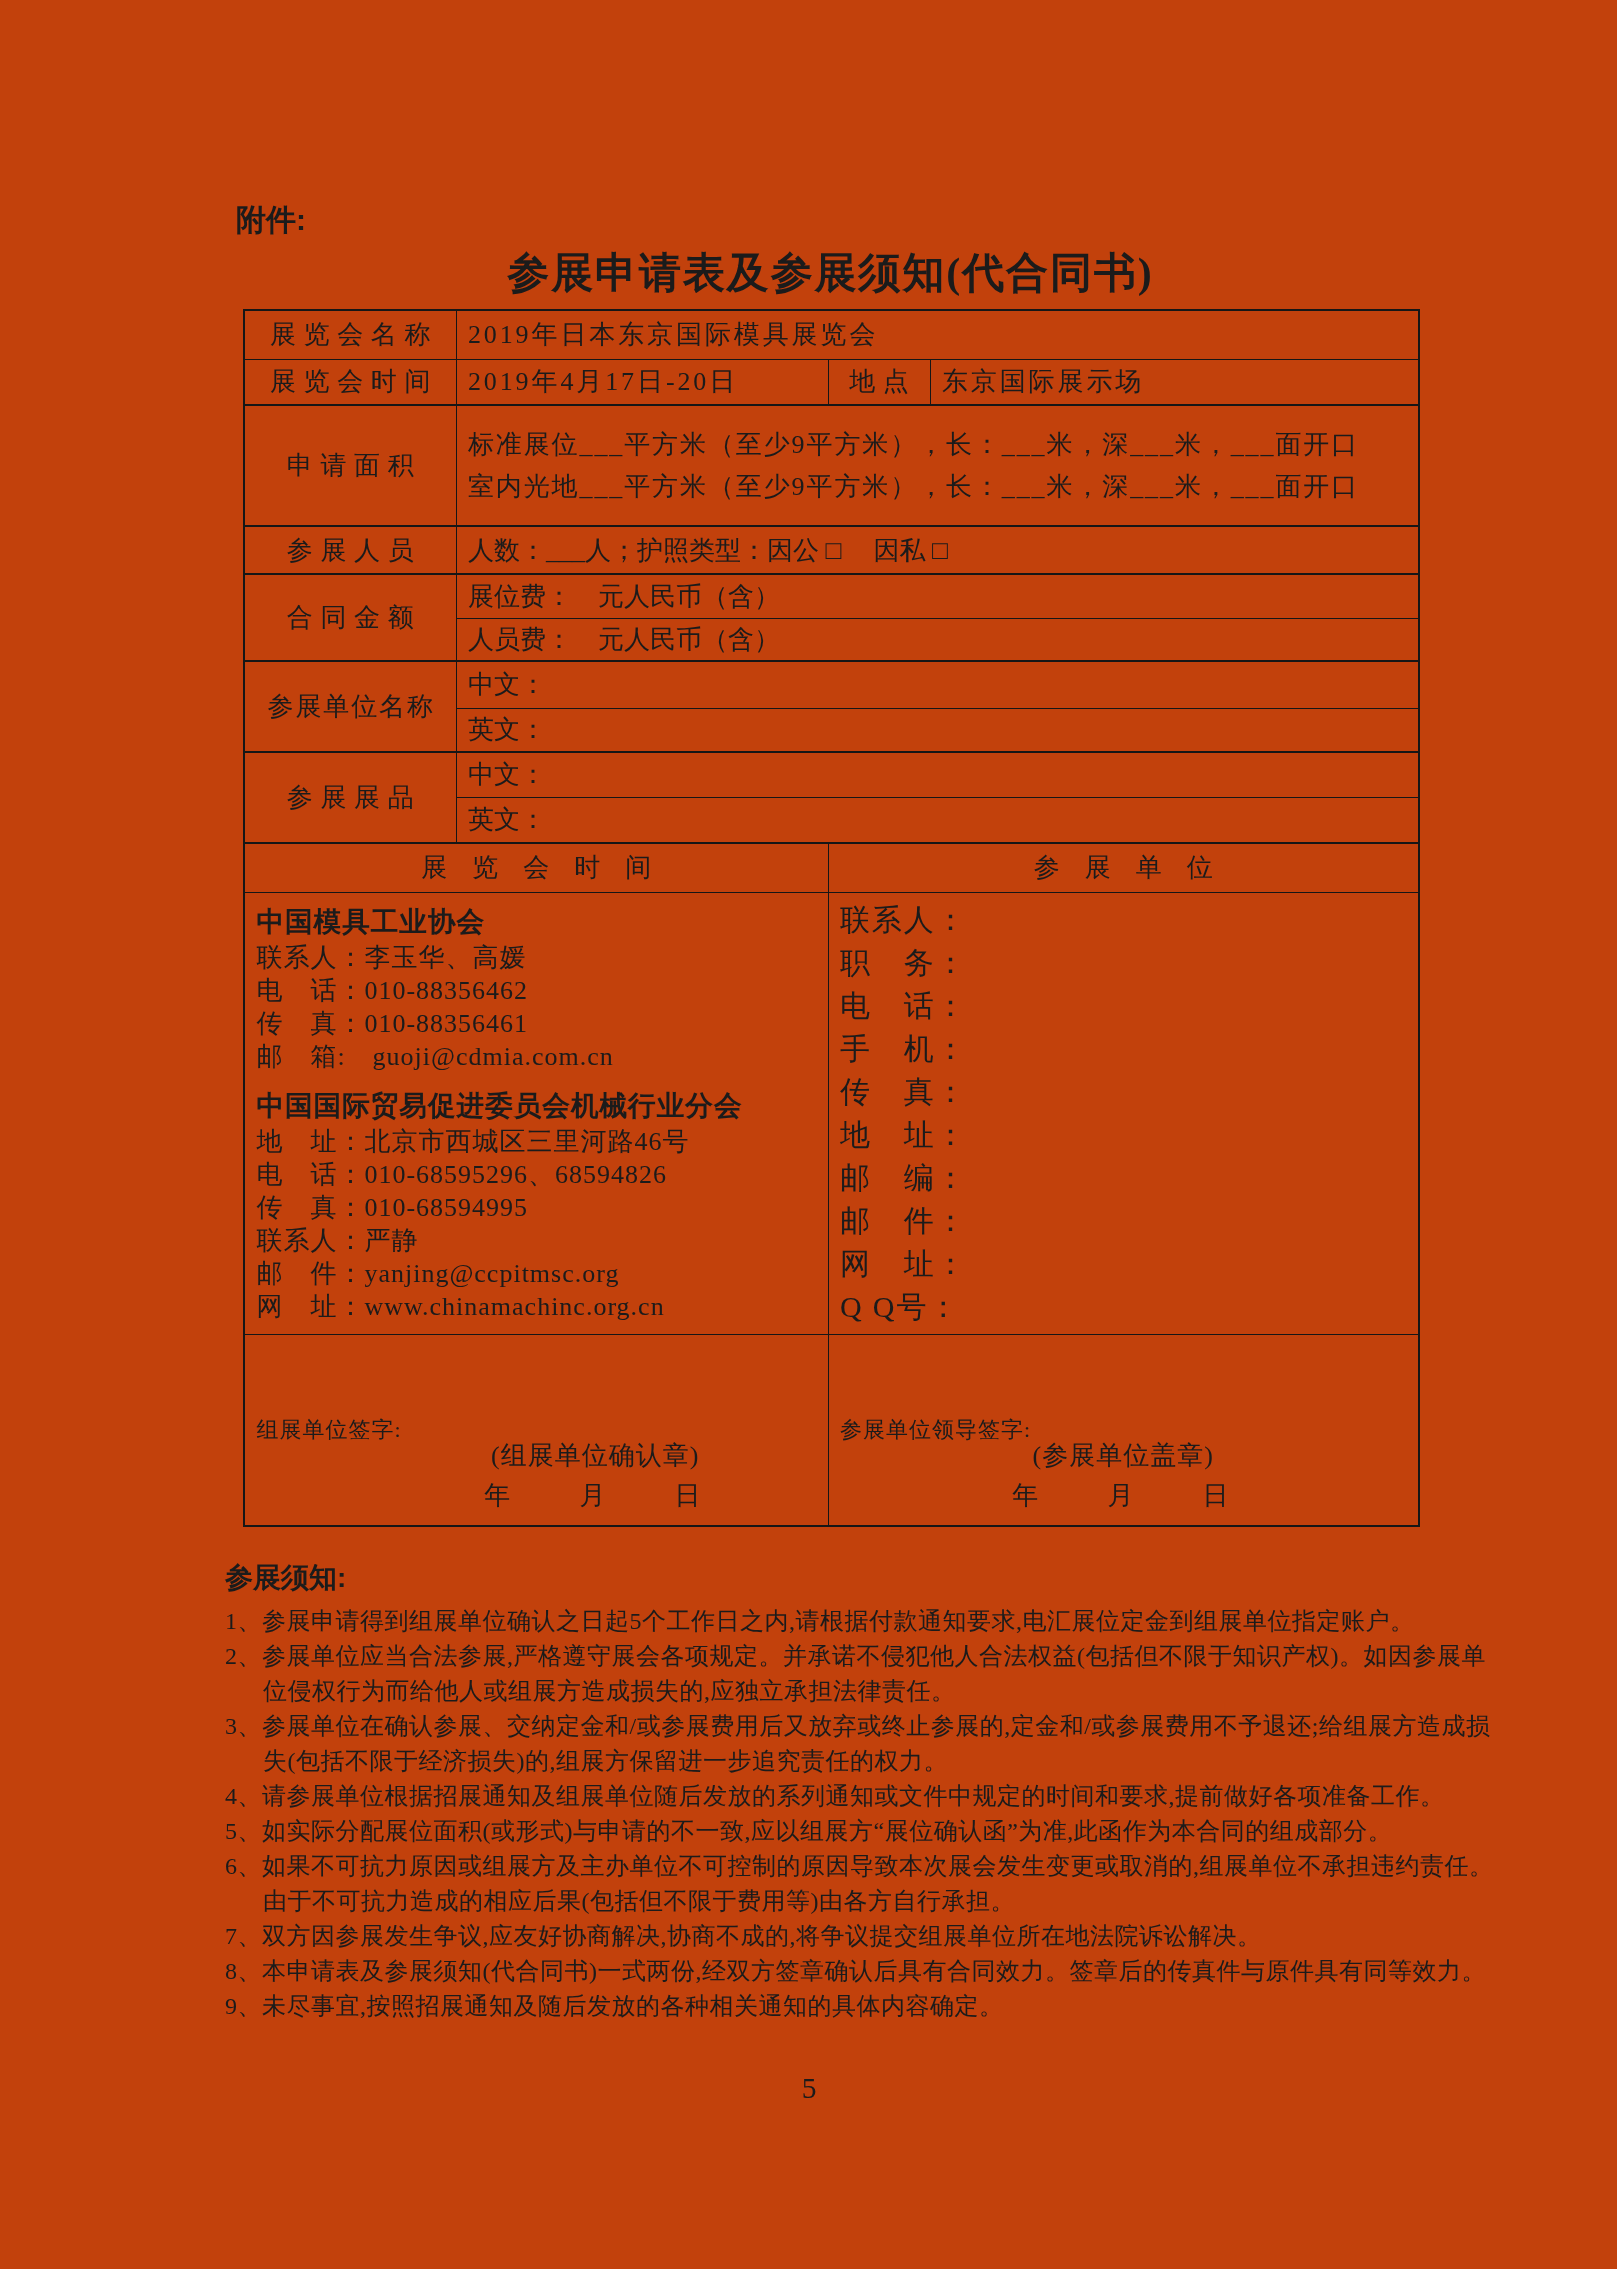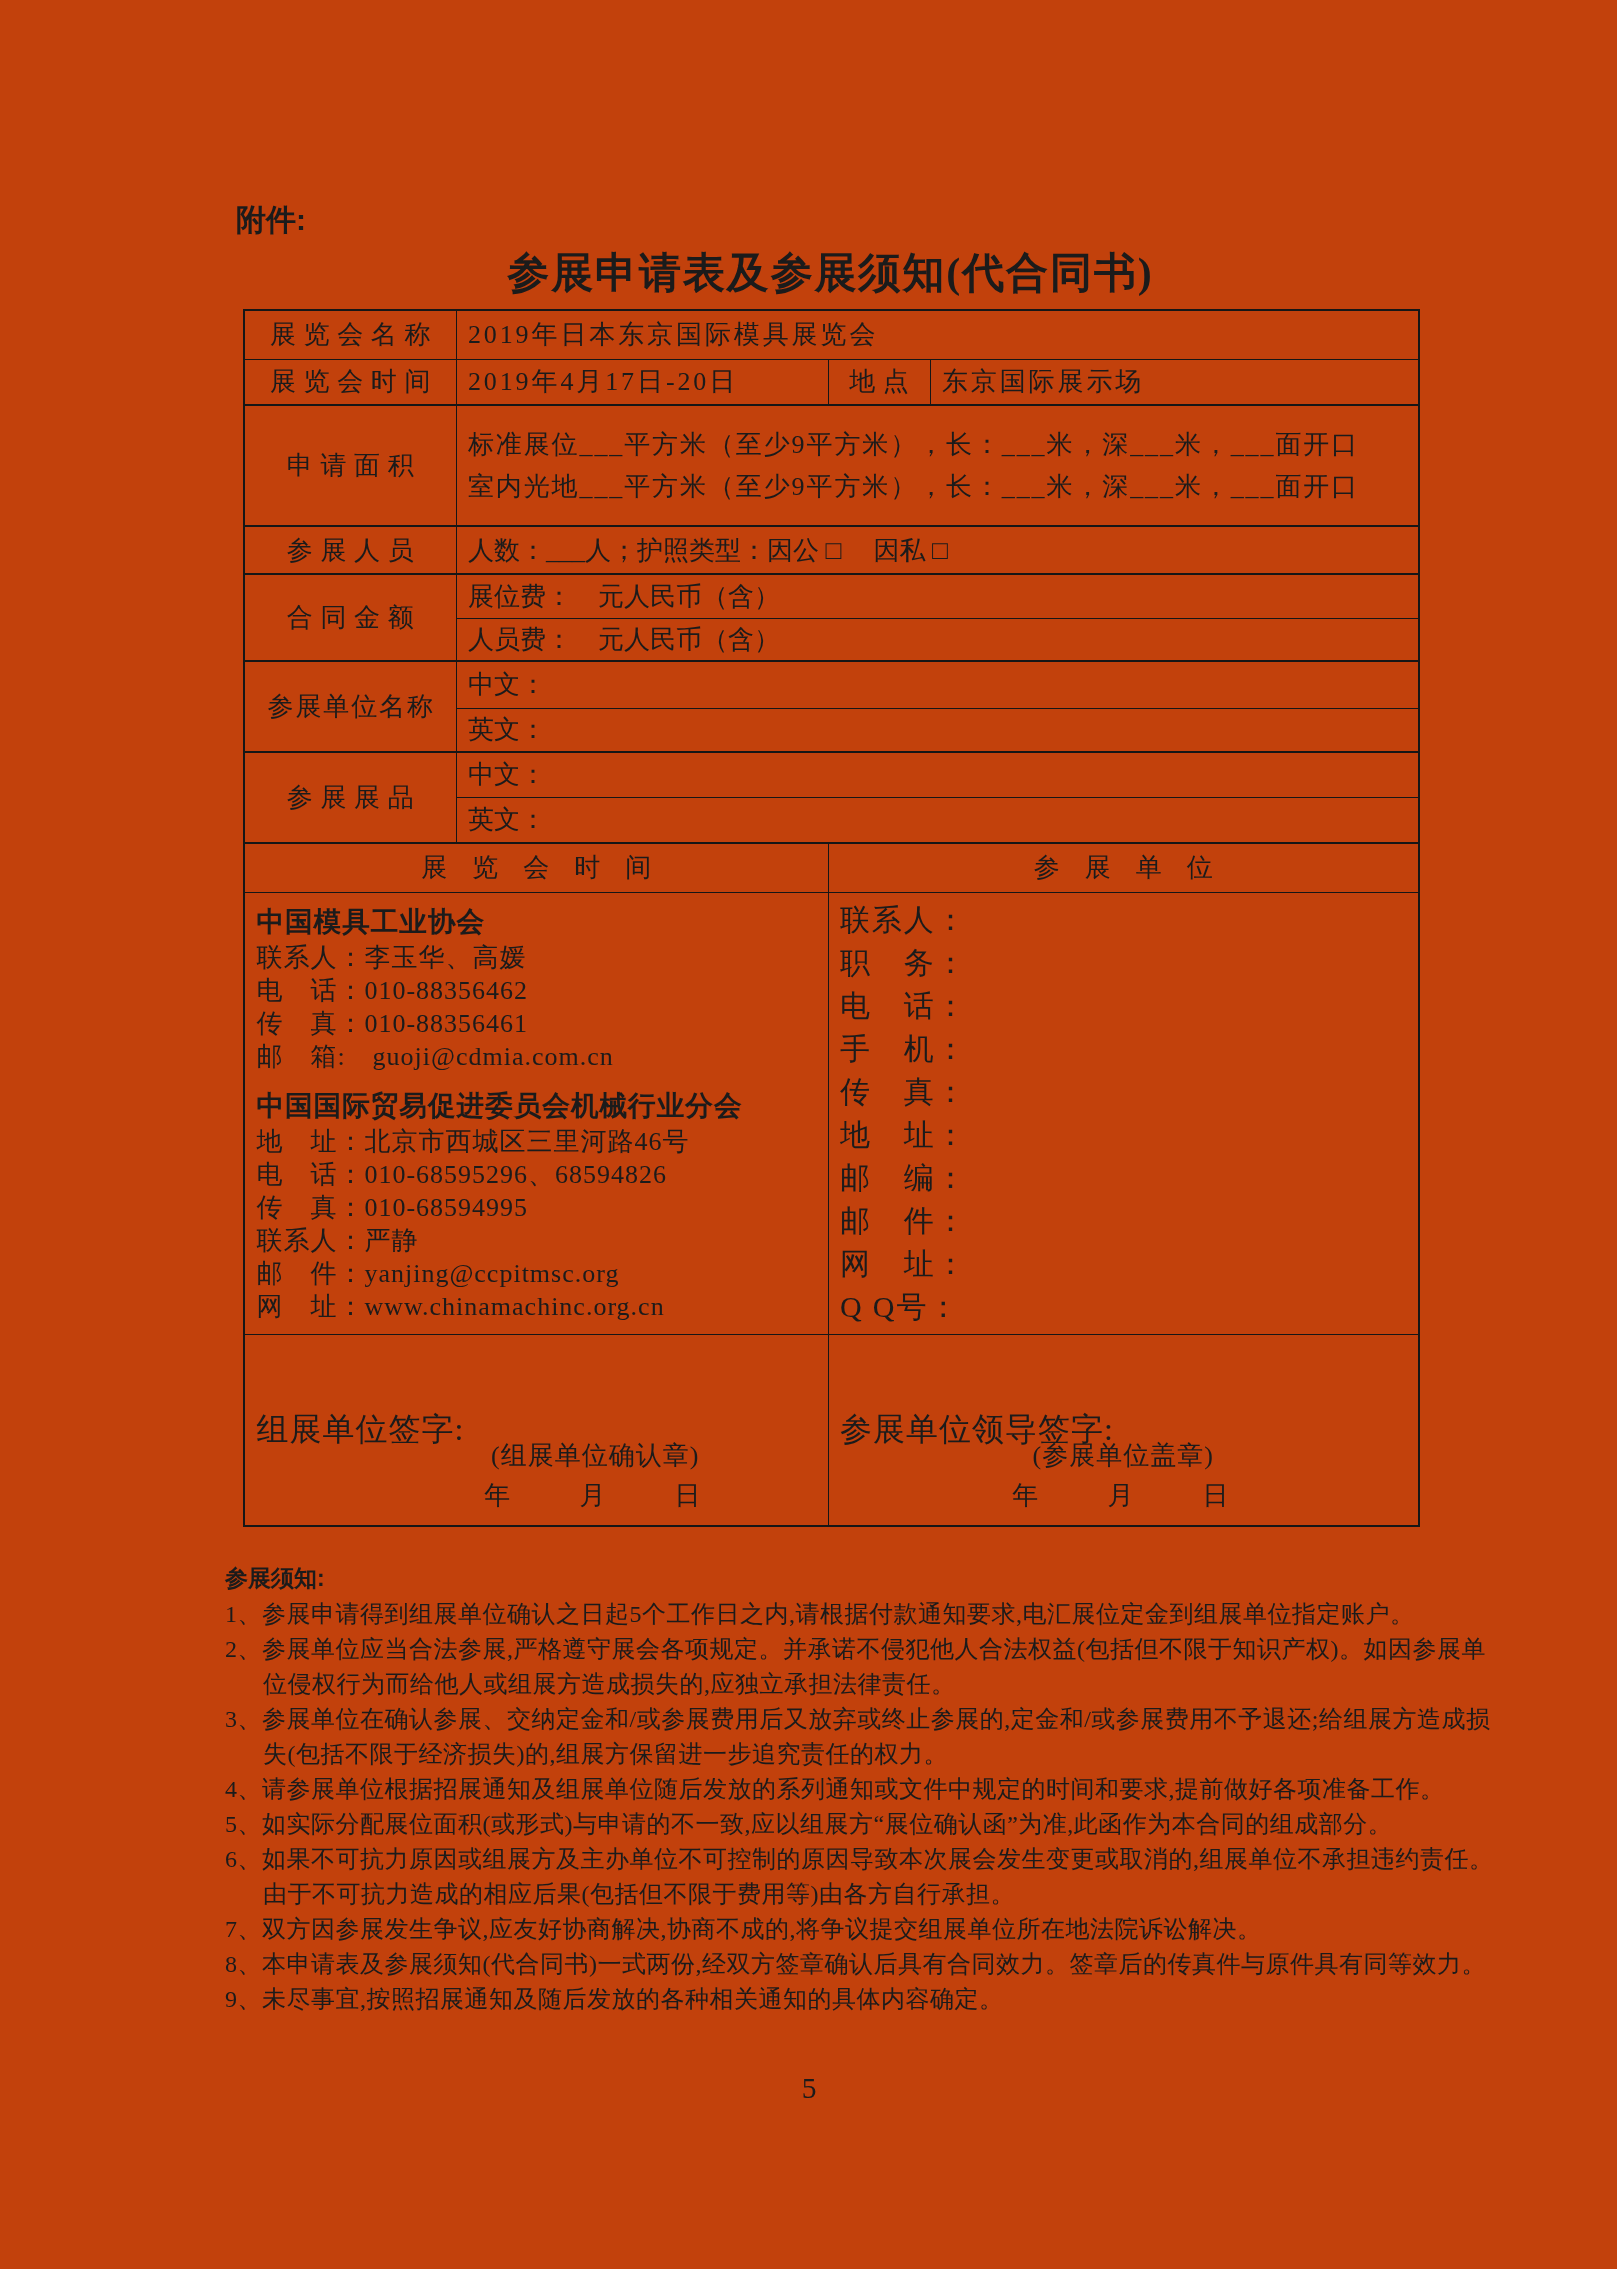--- a/index.html
+++ b/index.html
@@ -42,32 +42,32 @@
   .org-cell { vertical-align:top; padding:13.3px 5.7px 0 15px; }
   .org-name {
     font-family:"Liberation Sans","DejaVu Sans",sans-serif;
     font-weight:bold; font-size:27.6px; line-height:38px; letter-spacing:1px;
   }
   .org-line { font-size:26px; line-height:33px; letter-spacing:1px; }
   .org-gap { height:13.3px; }
   .exh-cell { vertical-align:top; padding:9.5px 5.7px 0 13.3px; }
   .exh-line { font-size:30px; line-height:43px; letter-spacing:1.9px; }
   .sig-cell { position:relative; vertical-align:top; padding:7.6px 9.5px; }
-  .sig-label { font-size:32px; letter-spacing:1px; }
+  .sig-label { font-size:22px; letter-spacing:1px; }
   .seal-block { position:absolute; left:0; right:0; bottom:9.5px; text-align:center; }
   .seal-block.nudge { transform:translateX(59px);text-align:center; }
   .seal-note { font-size:26px; line-height:40px; letter-spacing:1px; }
   .date-line { font-size:26px; line-height:40px; letter-spacing:5.7px; }
   .notes {
     position:absolute; left:225px; top:1562px; width:1273px;
     font-size:24px; line-height:35px;
   }
   .notes-heading {
     font-family:"Liberation Sans","DejaVu Sans",sans-serif;
-    font-weight:bold; font-size:23px; line-height:32px; margin-bottom:3px;
+    font-weight:bold; font-size:28px; line-height:32px; margin-bottom:10px;
   }
   .note-item { padding-left:38px; text-indent:-38px; letter-spacing:0.5px; }
   .page-number {
     position:absolute; left:0; top:2072px; width:1618px;
     text-align:center; font-size:29.5px;
   }
 </style>
 </head>
 <body>
 

